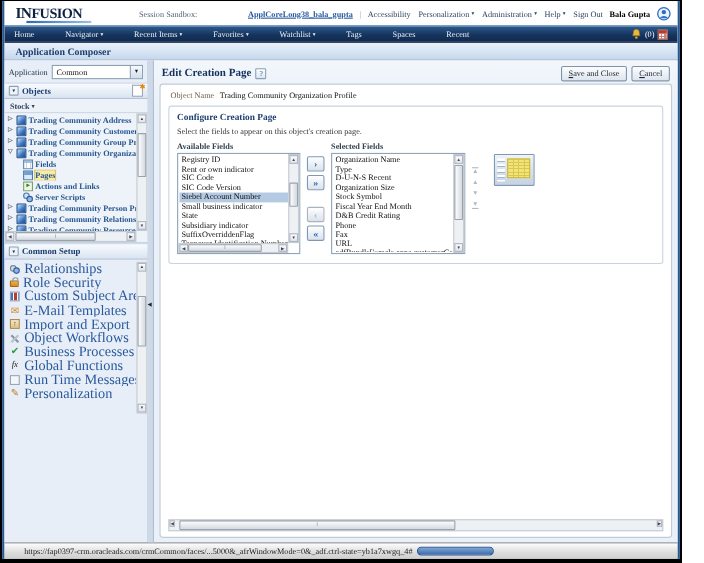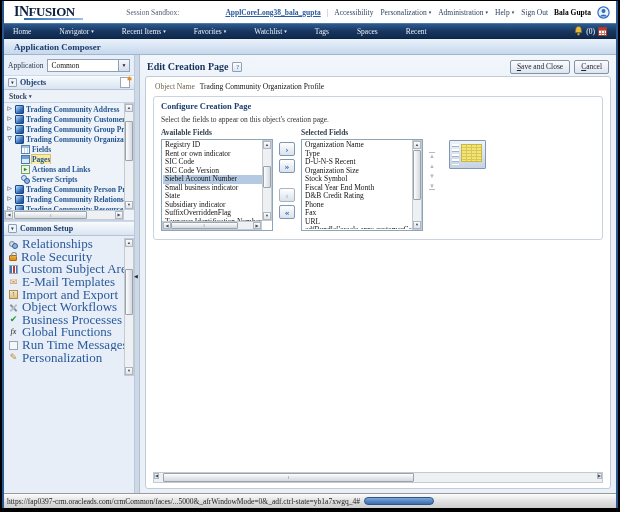--- a/index.html
+++ b/index.html
@@ -144,21 +144,21 @@
   .sba.up{top:0;} .sba.up::after{content:"▲";}
   .sba.dn{bottom:0;} .sba.dn::after{content:"▼";}
   .sba.lf{left:0;} .sba.lf::after{content:"◀";}
   .sba.rt{right:0;} .sba.rt::after{content:"▶";}
   .vthumb{position:absolute;left:0;right:0;background:linear-gradient(90deg,#fcfdfe,#d3d9e0);border:1px solid #9aa2ac;border-radius:1px;cursor:pointer;}
   .hthumb{position:absolute;top:0;bottom:0;background:linear-gradient(#fcfdfe,#d3d9e0);border:1px solid #9aa2ac;border-radius:1px;cursor:pointer;display:flex;align-items:center;justify-content:center;font-size:5px;color:#8a929c;}
   .hthumb::after{content:"‖";}
   .main-hscroll{flex:none;position:relative;height:11px;margin:0 7px 5px;background:#eef1f4;border:1px solid #c5cad1;}
 
   
-  .statusbar{height:15px;flex:none;background:linear-gradient(#fdfdfd,#dcdcdc 60%,#cfcfcf);border-top:1px solid #9a9a9a;display:flex;align-items:center;gap:4px;padding:0 3px;font-size:7.5px;color:#222;white-space:nowrap;overflow:hidden;}
+  .statusbar{height:15px;flex:none;background:linear-gradient(#fdfdfd,#dcdcdc 60%,#cfcfcf);border-top:1px solid #9a9a9a;display:flex;align-items:center;gap:4px;padding:0 18px;font-size:7.5px;color:#222;white-space:nowrap;overflow:hidden;}
   .progress{flex:none;width:70px;height:8px;border-radius:4px;background:linear-gradient(#7fa6d4,#3b6cae);border:1px solid #2a5791;}
 </style>
 </head>
 <body>
 
 <div class="screen">
  <div class="window">
 
   <header class="topbar">
     <div class="logo"><span class="logo-in">IN</span><span>FUSION</span></div>

